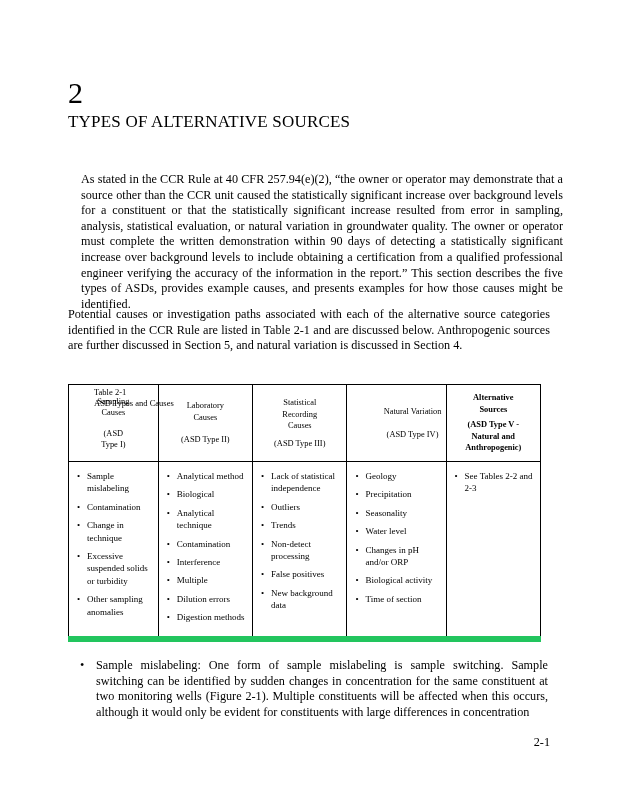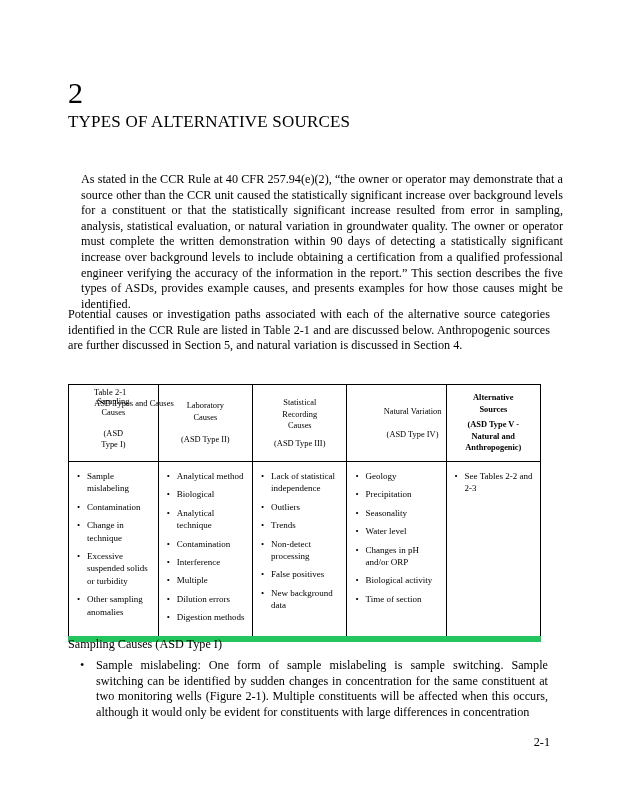--- a/index.html
+++ b/index.html
@@ -241,20 +241,19 @@
       </td>
       <td>
         <ul class="cell-list">
           <li>See Tables 2-2 and 2-3</li>
         </ul>
       </td>
     </tr>
   </tbody>
     </table>
 
-  <div class="section-heading">Sampling Causes (ASD Type I)</div>
 
   <div id="bullet-dot">•</div>
   <div id="bullet-para">Sample mislabeling: One form of sample mislabeling is sample switching. Sample switching can be identified by sudden changes in concentration for the same constituent at two monitoring wells (Figure 2-1). Multiple constituents will be affected when this occurs, although it would only be evident for constituents with large differences in concentration</div>
 
   <div class="page-number">2-1</div>
 
 </div>
 
 </body></html>

